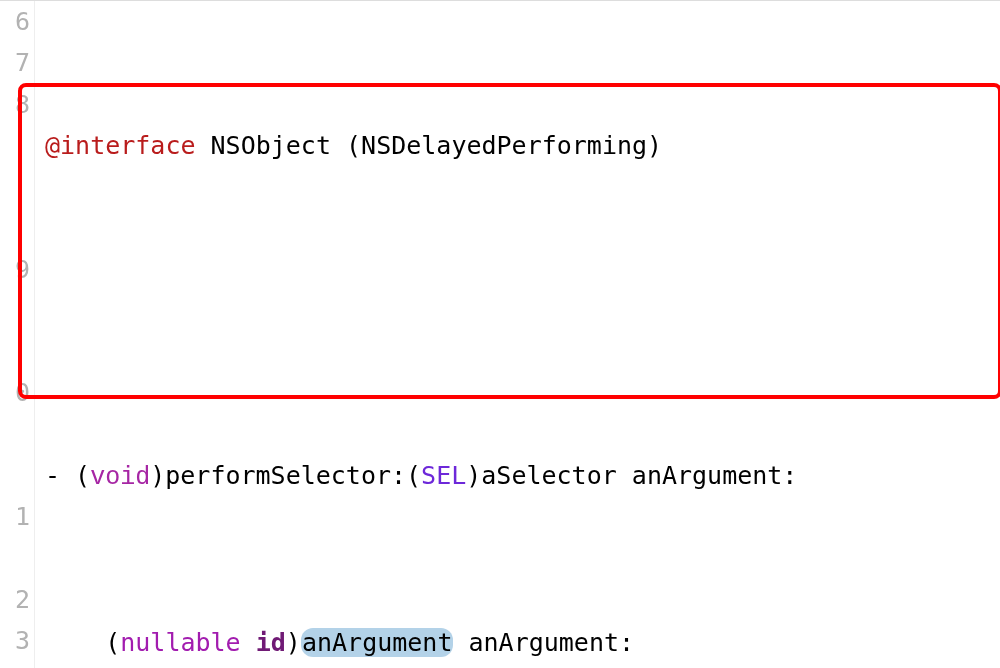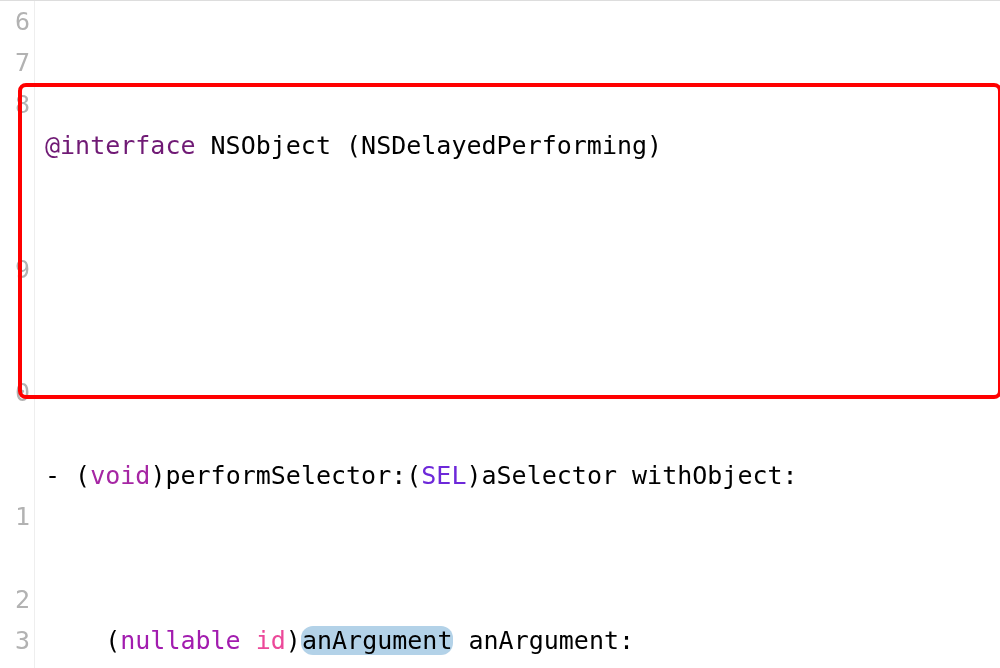--- a/index.html
+++ b/index.html
@@ -41,24 +41,24 @@
   .line {
     position: relative;
     padding-left: 4px;
   }
   .hl-selection {
     background: #b3d2e8;
     border-radius: 12px;
     padding: 0 1px;
   }
   
-  .kw-at { color: #701a75; }   
-  .kw-void { color: #a626a4; }
+  .kw-at { color: #b91c1c; }   
+  .kw-void { color: #a626a4; font-family: Liberation Mono, monospace; }
   .kw-nullable { color: #a21caf; }
-  .kw-id { color: #ec4899; }
+  .kw-id { color: #701a75; font-weight: bold; }
   .type { color: #6d28d9; }
   .plain { color: #000; }
   
   .redbox {
     position: absolute;
     border: 4px solid #ff0000;
     border-radius: 8px;
     pointer-events: none;
     left: 18px;
     top: 82px;
@@ -89,21 +89,21 @@
     <div class="gl">3</div>
   </div>
 
   <div class="code">
     
     <div class="line"><span class="kw-at">@interface</span><span class="plain"> NSObject (NSDelayedPerforming)</span></div>
     
     <div class="line"><span class="plain"></span></div>
 
     
-    <div class="line"><span class="plain">- (</span><span class="kw-void">void</span><span class="plain">)</span><span class="plain">performSelector:(</span><span class="type">SEL</span><span class="plain">)aSelector withObject:</span></div>
+    <div class="line"><span class="plain">- (</span><span class="kw-void">void</span><span class="plain">)</span><span class="plain">performSelector:(</span><span class="type">SEL</span><span class="plain">)aSelector anArgument:</span></div>
     
     <div class="line"><span class="plain">    (</span><span class="kw-nullable">nullable</span><span class="plain"> </span><span class="kw-id">id</span><span class="plain">)</span><span class="hl-selection">anArgument</span><span class="plain"> anArgument:</span></div>
     
     
     
     
 
     
     
     

